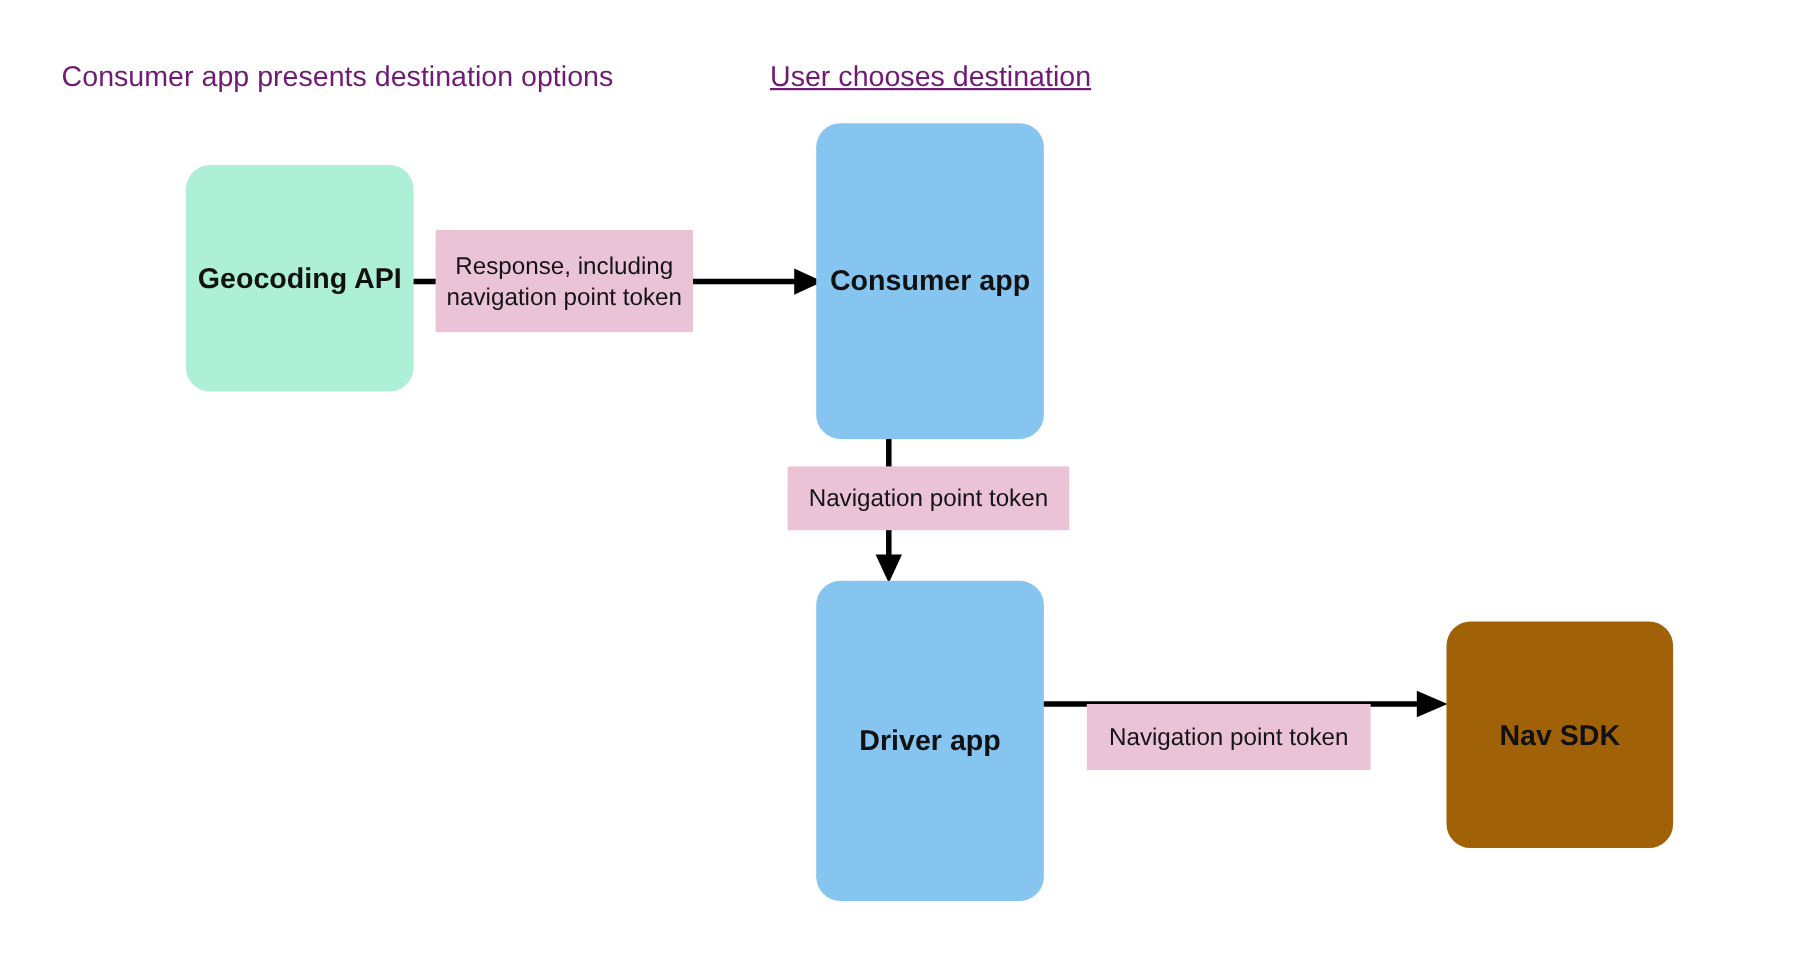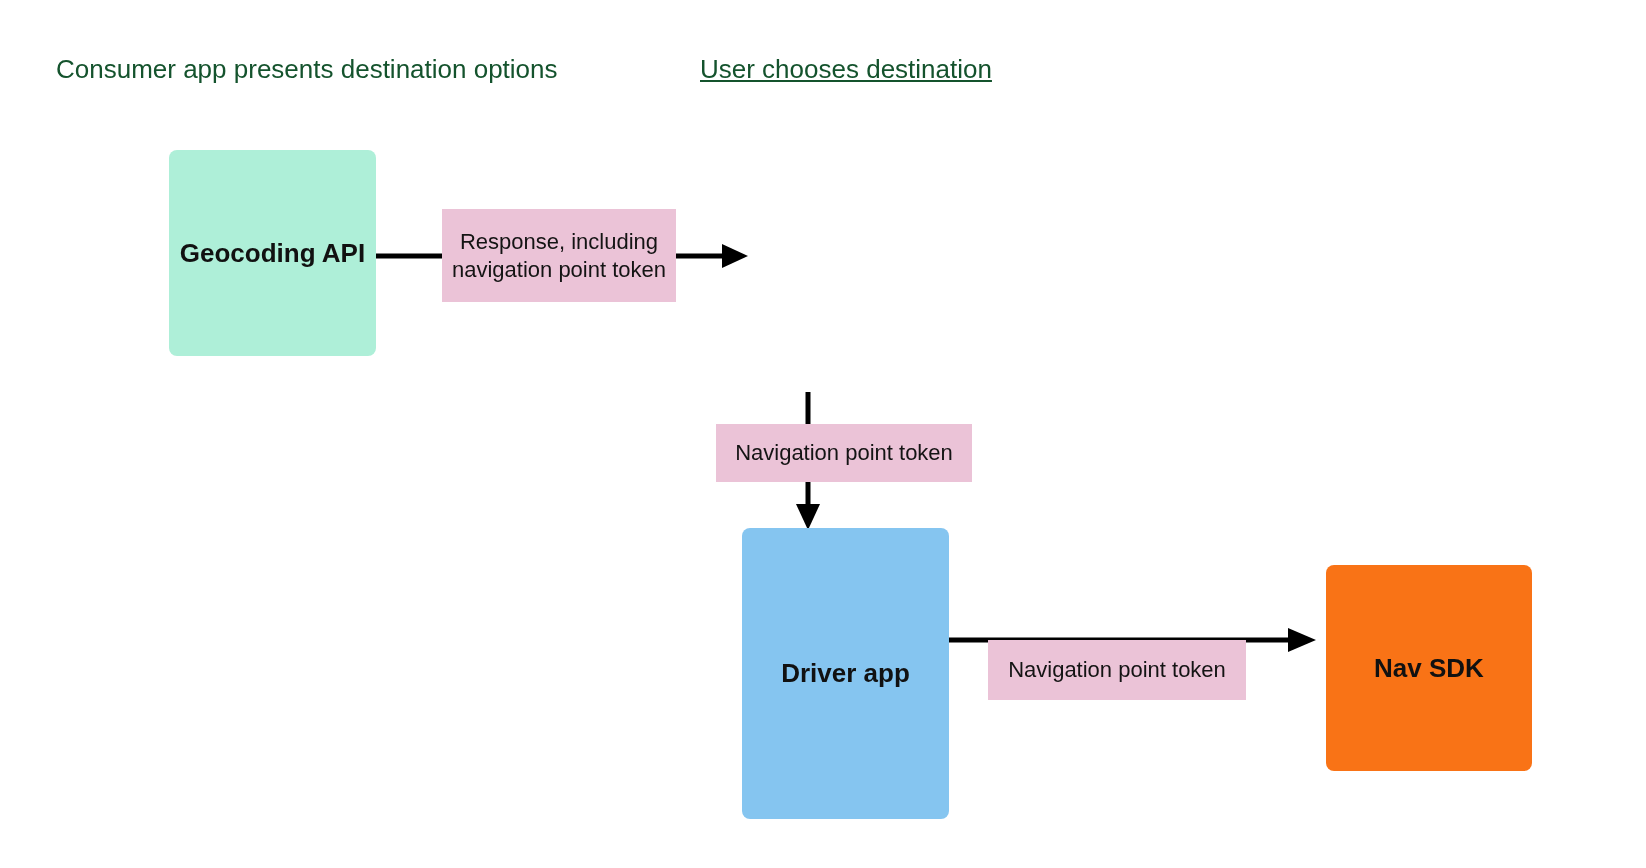--- a/index.html
+++ b/index.html
@@ -15,33 +15,33 @@
     background: #ffffff;
     font-family: "Liberation Sans", sans-serif;
     overflow: hidden;
   }
 
   
   .col-header {
     position: absolute;
     font-size: 26px;
     line-height: 30px;
-    color: #14532d;
+    color: #701a75;
     font-weight: 400;
     white-space: nowrap;
   }
   #header-consumer { left: 56px;   top: 54px; }
   #header-user     { left: 700px;  top: 54px; text-decoration: underline; }
   #header-navsdk   { left: 1208px; top: 54px; }
 
   
   .node {
     position: absolute;
     box-sizing: border-box;
-    border-radius: 8px;
+    border-radius: 22px;
     display: flex;
     align-items: center;
     justify-content: center;
     text-align: center;
     font-size: 26px;
     font-weight: bold;
     color: #111111;
     z-index: 2;
   }
   #node-geocoding {
@@ -77,21 +77,21 @@
     display: flex;
     align-items: center;
     justify-content: center;
     text-align: center;
     font-size: 22px;
     line-height: 28px;
     color: #141414;
     z-index: 3;
   }
   #label-response {
-    left: 442px; top: 209px;
+    left: 396px; top: 209px;
     width: 234px; height: 93px;
     padding: 2px 6px;
   }
   #label-token-vertical {
     left: 716px; top: 424px;
     width: 256px; height: 58px;
   }
   #label-token-horizontal {
     left: 988px; top: 640px;
     width: 258px; height: 60px;
@@ -119,26 +119,29 @@
 
   <svg id="arrow-driver-navsdk" class="connector" width="380" height="36" viewBox="0 0 380 36">
     <line x1="0" y1="18" x2="352" y2="18" stroke="#000000" stroke-width="5"></line>
     <polygon points="346,6 374,18 346,30" fill="#000000"></polygon>
   </svg>
 
   <div id="node-geocoding" class="node" style="background-color: rgb(174, 239, 216);">
     <span>Geocoding API</span>
   </div>
 
+  <div id="node-consumer-app" class="node" style="background-color: rgb(133, 197, 240);">
+    <span>Consumer app</span>
+  </div>
 
   <div id="node-driver-app" class="node" style="background-color: rgb(133, 197, 240);">
     <span>Driver app</span>
   </div>
 
-  <div id="node-nav-sdk" class="node" style="background-color: #f97316; margin-left: 11px;">
+  <div id="node-nav-sdk" class="node" style="background-color: #a16207;">
     <span>Nav SDK</span>
   </div>
 
   <div id="label-response" class="edge-label" style="background-color: rgb(235, 195, 215);">
     <span>Response, including navigation point token</span>
   </div>
 
   <div id="label-token-vertical" class="edge-label" style="background-color: rgb(235, 195, 215);">
     <span>Navigation point token</span>
   </div>

